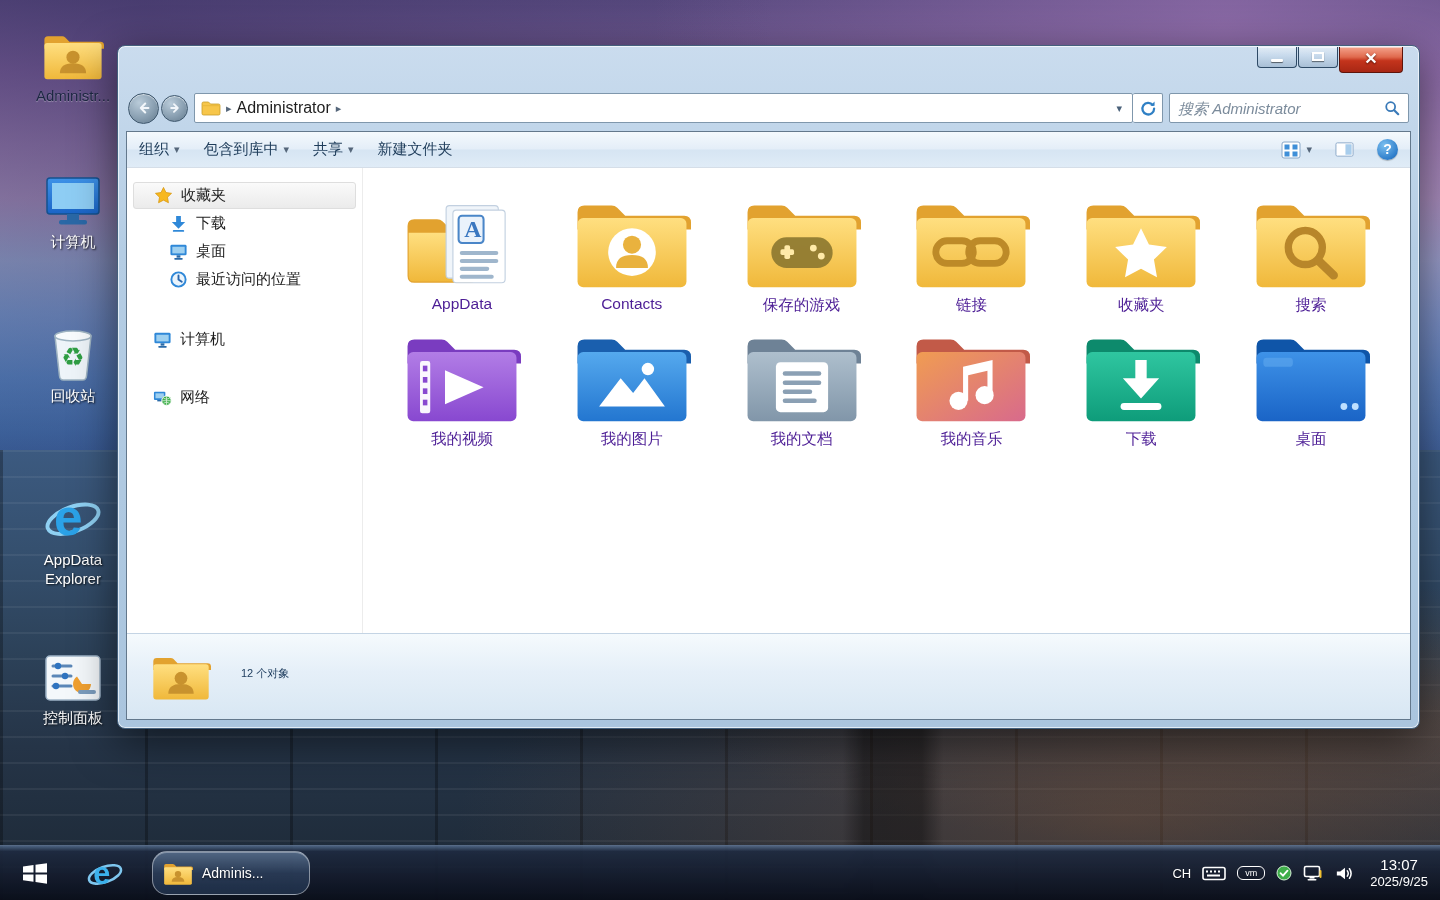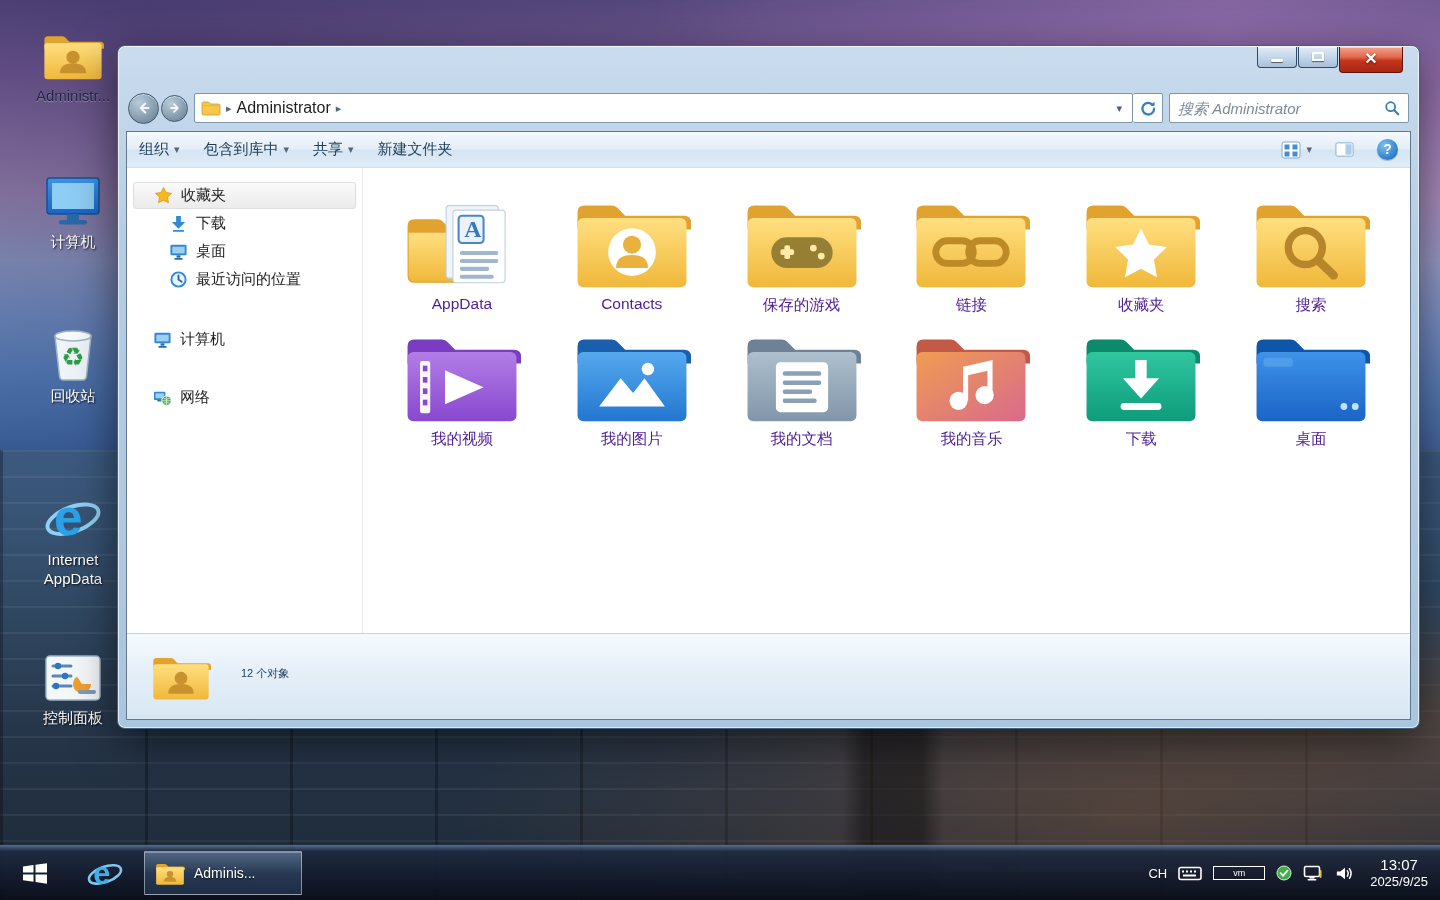--- a/index.html
+++ b/index.html
@@ -104,31 +104,31 @@
     background:linear-gradient(180deg,#f5fafd 0%,#e5eff8 45%,#d8e7f3 100%);
     display:flex; align-items:center; gap:30px; padding-left:24px; }
   .statusbar svg{ width:60px; height:50px; }
   .status-text{ font-size:11px; color:#1b3a5c; align-self:flex-start; margin-top:32px; }
 
   
   .taskbar{ position:absolute; left:0; right:0; bottom:0; height:55px; display:flex; align-items:center;
     background:linear-gradient(180deg, rgba(90,115,150,.75) 0%, rgba(30,42,64,.92) 10%, rgba(10,14,26,.96) 100%);
     border-top:1px solid rgba(150,180,220,.55); }
   .tb-btn{ width:70px; height:100%; display:flex; align-items:center; justify-content:center; cursor:pointer; }
-  .task-item{ width:158px; height:44px; margin-left:4px; display:flex; align-items:center; gap:9px; padding:0 10px;
-    border:1px solid rgba(255,255,255,.45); border-radius:1px; cursor:pointer;
+  .task-item{ width:158px; height:44px; margin-left:12px; display:flex; align-items:center; gap:9px; padding:0 10px;
+    border:1px solid rgba(255,255,255,.45); border-radius:15px; cursor:pointer;
     background:linear-gradient(180deg,rgba(160,195,235,.40),rgba(90,130,180,.28) 50%,rgba(60,95,140,.35));
     box-shadow:inset 0 1px 0 rgba(255,255,255,.3); }
   .task-item svg{ width:30px; height:25px; flex:none; }
   .task-label{ color:#fff; font-size:14px; white-space:nowrap; overflow:hidden; text-overflow:ellipsis;
     text-shadow:0 1px 2px rgba(0,0,0,.8); }
   .tray{ margin-left:auto; display:flex; align-items:center; gap:11px; padding-right:12px; color:#fff; height:100%; }
   .tray-ime{ font-size:13px; cursor:pointer; text-shadow:0 1px 1px rgba(0,0,0,.7); }
   .tray-ico{ display:inline-flex; cursor:pointer; }
-  .vm-badge{ font-size:9px; line-height:12px; border:1.5px solid #fff; border-radius:0; padding:0 19px;
+  .vm-badge{ font-size:9px; line-height:12px; border:1.5px solid #fff; border-radius:6px; padding:0 7px;
     color:#fff; cursor:pointer; }
   .clock{ text-align:center; line-height:1.3; cursor:pointer; margin-left:6px; }
   .clock .t{ font-size:15px; } .clock .d{ font-size:13px;text-align:right; }
 </style>
 </head>
 <body>
 
 <svg width="0" height="0" style="position:absolute" aria-hidden="true">
   <defs>
     <linearGradient id="gy" x1="0" y1="0" x2="0" y2="1">
@@ -200,21 +200,21 @@
     <span class="dlbl">回收站</span>
   </div>
 
   <div class="desk-icon" id="di-ie">
     <span class="dico">
       <svg width="58" height="58" viewBox="0 0 52 52">
         <ellipse cx="26" cy="28" rx="24" ry="11" fill="none" stroke="#8fd0f2" stroke-width="3.5" transform="rotate(-20 26 28)"></ellipse>
         <text x="9" y="42" font-size="46" font-weight="bold" fill="#2ba2e8">e</text>
       </svg>
     </span>
-    <span class="dlbl">Internet AppData</span>
+    <span class="dlbl">AppData Explorer</span>
   </div>
 
   <div class="desk-icon" id="di-cpanel">
     <span class="dico">
       <svg width="60" height="54" viewBox="0 0 60 54">
         <rect x="3" y="6" width="54" height="44" rx="4" fill="#f4f8fb" stroke="#9fb4c8" stroke-width="1.5"></rect>
         <g stroke="#5b87b8" stroke-width="3" stroke-linecap="round">
           <path d="M10 16 h18"></path>
             <path d="M10 26 h18"></path>
             <path d="M10 36 h18"></path>

